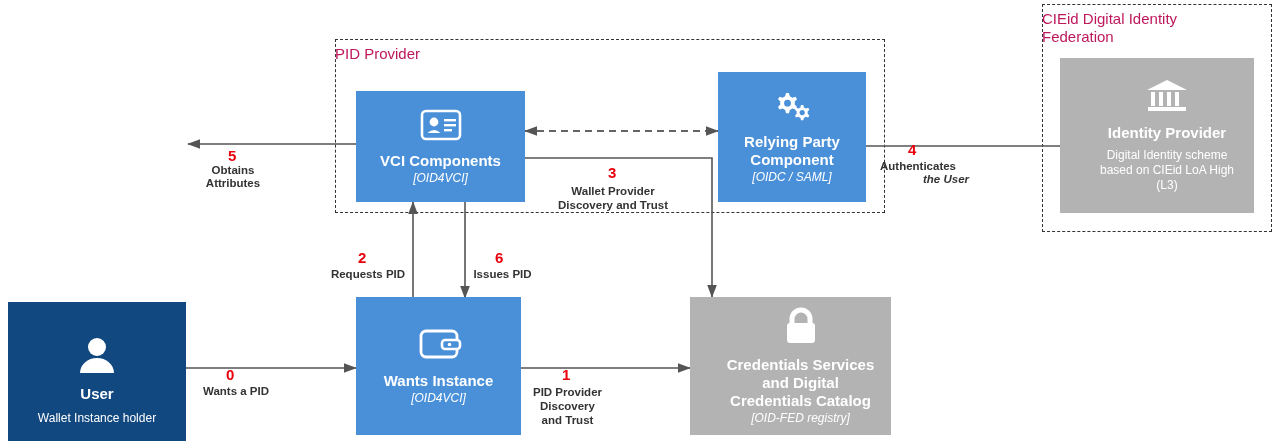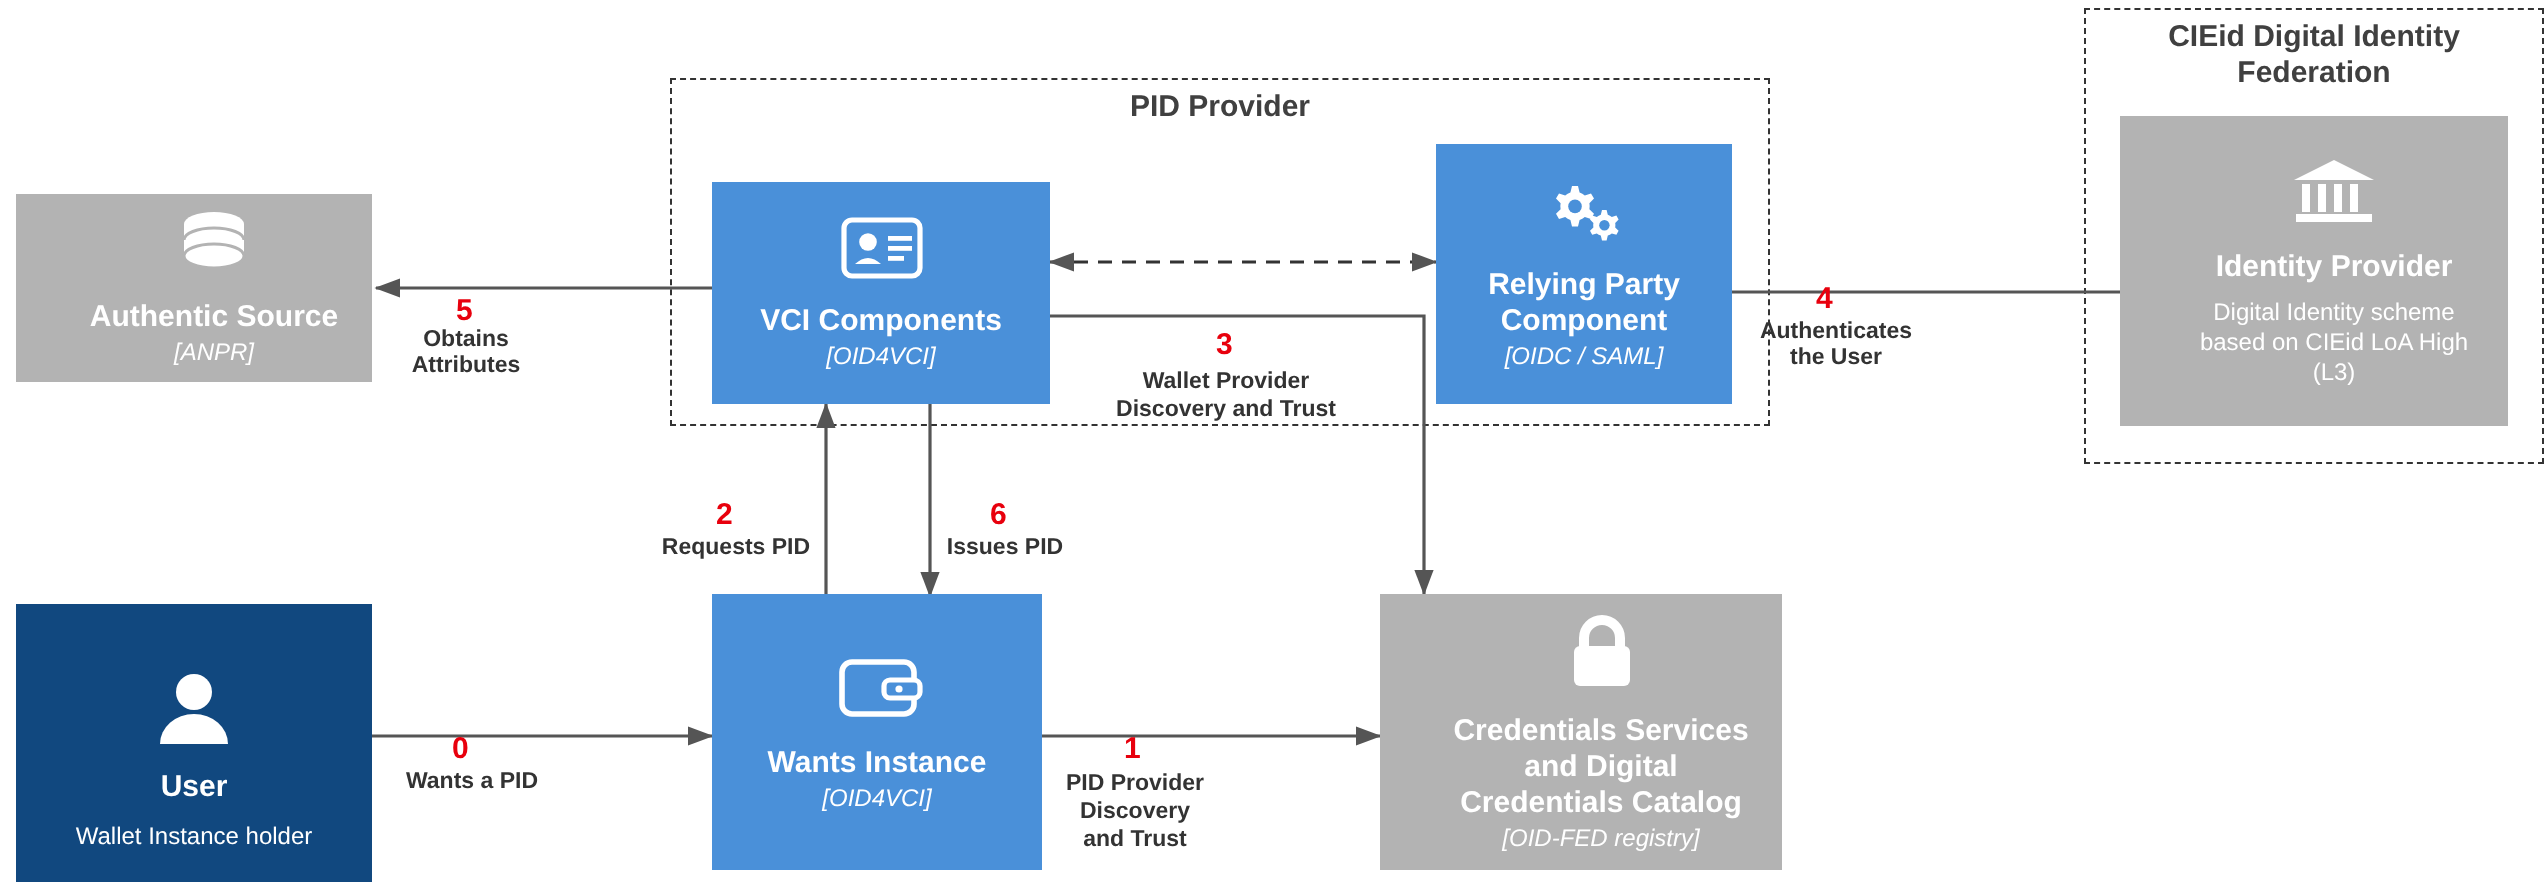--- a/index.html
+++ b/index.html
@@ -18,22 +18,22 @@
   .box .title{font-weight:bold;font-size:15px;line-height:18px;}
   .box .sub{font-size:12px;font-style:italic;line-height:15px;margin-top:1px;}
   .box .sub2{font-size:12px;line-height:15px;}
 
   .grey{background:#b3b3b3;padding-left:20px;}
   .blue{background:#4a90d9;}
   .navy{background:#11487f;}
 
   
   .group{position:absolute;box-sizing:border-box;border:1.5px dashed #333;}
-  .group-title{position:absolute;width:100%;text-align:center;font-weight:bold;
-               font-size:15px;color:#404040;}
+  .group-title{position:absolute;width:100%;font-weight:normal;
+               font-size:15px;color:#be185d;}
 
   .lbl{position:absolute;text-align:center;font-size:11.5px;font-weight:bold;color:#333;
        line-height:13px;}
   .num{position:absolute;font-size:15px;font-weight:bold;color:#e8000d;}
 
   .icon{display:block;margin-bottom:6px;}
 </style>
 </head>
 <body>
 
@@ -68,33 +68,20 @@
 
     <line x1="465" y1="202" x2="465" y2="298" stroke="#555" stroke-width="1.6" marker-end="url(#arrow)"></line>
 
     <polyline points="525,158 712,158 712,297" fill="none" stroke="#555" stroke-width="1.6" marker-end="url(#arrow)"></polyline>
 
     <line x1="186" y1="368" x2="356" y2="368" stroke="#555" stroke-width="1.6" marker-end="url(#arrow)"></line>
 
     <line x1="521" y1="368" x2="690" y2="368" stroke="#555" stroke-width="1.6" marker-end="url(#arrow)"></line>
   </svg>
 
-  <div class="box grey" style="left:8px;top:97px;width:178px;height:94px;">
-    <span class="icon">
-      <svg width="44" height="34" viewBox="0 0 44 34">
-        <ellipse cx="22" cy="7" rx="15" ry="6" fill="#fff"></ellipse>
-        <rect x="7" y="7" width="30" height="8" fill="#fff"></rect>
-        <ellipse cx="22" cy="15" rx="15" ry="6" fill="#fff" stroke="#b3b3b3" stroke-width="1.5"></ellipse>
-        <rect x="7" y="15" width="30" height="8" fill="#fff"></rect>
-        <ellipse cx="22" cy="23" rx="15" ry="6" fill="#fff" stroke="#b3b3b3" stroke-width="1.5"></ellipse>
-      </svg>
-    </span>
-    <span class="title">Authentic Source</span>
-    <span class="sub">[ANPR]</span>
-  </div>
 
   <div class="box blue" style="left:356px;top:91px;width:169px;height:111px;">
     <span class="icon">
       <svg width="44" height="34" viewBox="0 0 44 34">
         <rect x="3" y="3" width="38" height="28" rx="4" fill="none" stroke="#fff" stroke-width="2.6"></rect>
         <circle cx="15" cy="14" r="4.4" fill="#fff"></circle>
         <path d="M8.5,25 q6.5,-6 13,0 z" fill="#fff"></path>
         <rect x="25" y="11" width="12" height="2.4" fill="#fff"></rect>
         <rect x="25" y="16" width="12" height="2.4" fill="#fff"></rect>
         <rect x="25" y="21" width="8" height="2.4" fill="#fff"></rect>
@@ -176,21 +163,21 @@
   <div class="num" style="left:228px;top:147px;">5</div>
   <div class="lbl" style="left:178px;top:164px;width:110px;">Obtains</div>
   <div class="lbl" style="left:178px;top:177px;width:110px;">Attributes</div>
 
   <div class="num" style="left:608px;top:164px;">3</div>
   <div class="lbl" style="left:528px;top:185px;width:170px;">Wallet Provider</div>
   <div class="lbl" style="left:528px;top:199px;width:170px;">Discovery and Trust</div>
 
   <div class="num" style="left:908px;top:141px;">4</div>
   <div class="lbl" style="left:860px;top:160px;width:116px;">Authenticates</div>
-  <div class="lbl" style="left:860px;top:173px;width:116px;">the User</div>
+  <div class="lbl" style="left:888px;top:173px;width:116px;font-style:italic;">the User</div>
 
   <div class="num" style="left:358px;top:249px;">2</div>
   <div class="lbl" style="left:313px;top:268px;width:110px;text-align:center;">Requests PID</div>
 
   <div class="num" style="left:495px;top:249px;">6</div>
   <div class="lbl" style="left:455px;top:268px;width:95px;">Issues PID</div>
 
   <div class="num" style="left:226px;top:366px;">0</div>
   <div class="lbl" style="left:181px;top:385px;width:110px;">Wants a PID</div>
 

